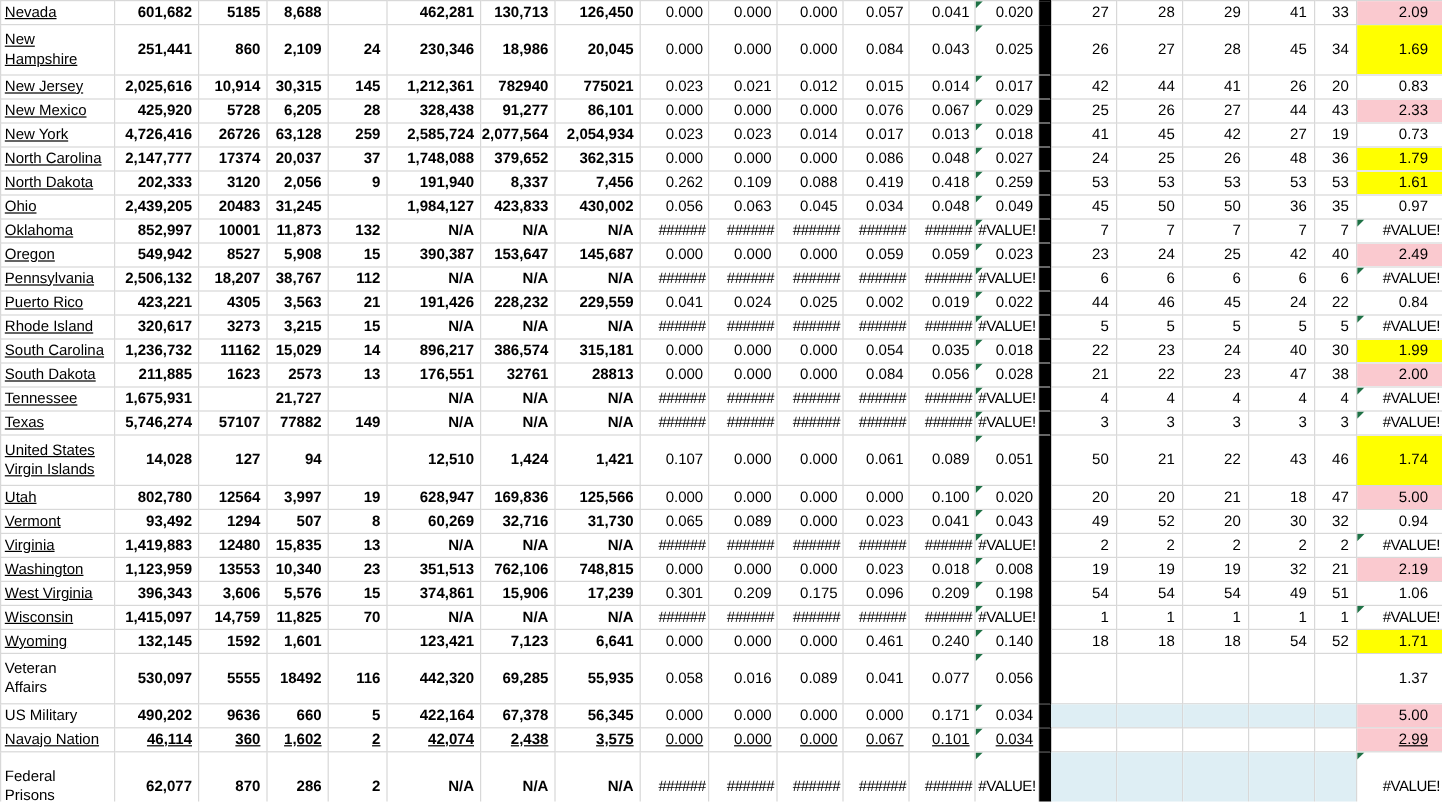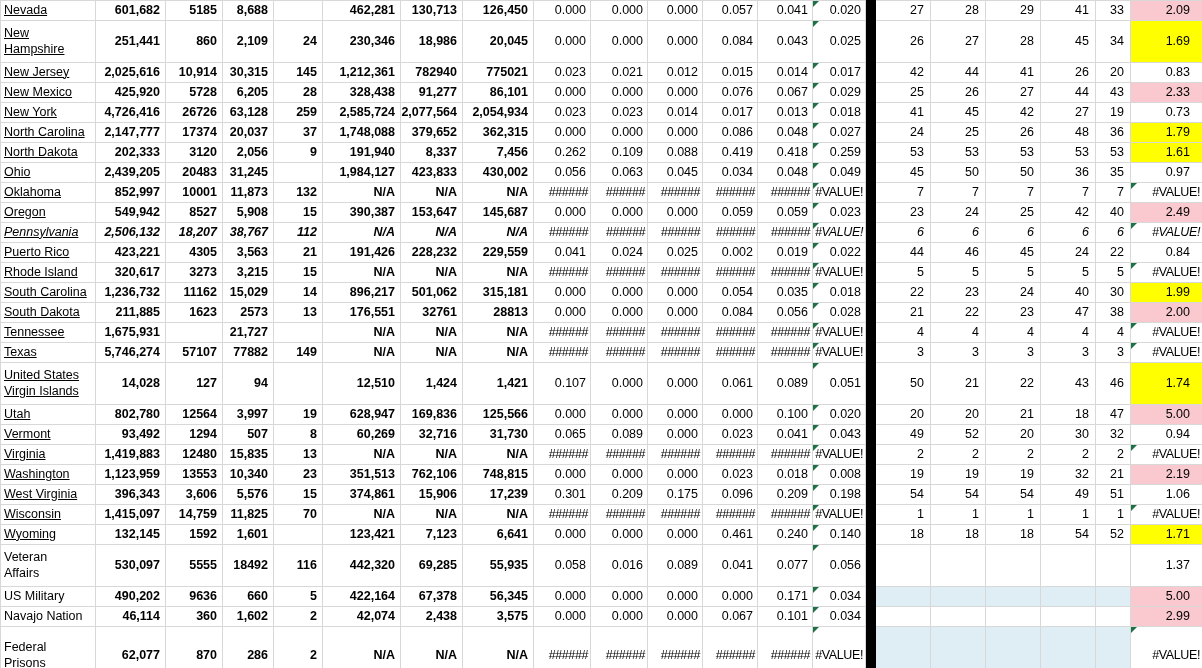--- a/index.html
+++ b/index.html
@@ -298,21 +298,21 @@
         <td class="dec"><span>0.059</span></td>
         <td class="dec"><span>0.023</span><i class="tri"></i></td>
         <td class="bar"></td>
         <td class="rank"><span>23</span></td>
         <td class="rank"><span>24</span></td>
         <td class="rank"><span>25</span></td>
         <td class="rank"><span>42</span></td>
         <td class="rank"><span>40</span></td>
         <td class="ratio pink"><span>2.49</span></td>
       </tr>
-      <tr style="height: 20px; font-style: italic;">
+      <tr style="height: 20px;">
         <td class="state link"><span>Pennsylvania</span></td>
         <td class="num"><span>2,506,132</span></td>
         <td class="num"><span>18,207</span></td>
         <td class="num"><span>38,767</span></td>
         <td class="num"><span>112</span></td>
         <td class="num"><span>N/A</span></td>
         <td class="num"><span>N/A</span></td>
         <td class="num"><span>N/A</span></td>
         <td class="dec err"><span>######</span></td>
         <td class="dec err"><span>######</span></td>
@@ -374,21 +374,21 @@
         <td class="rank"><span>5</span></td>
         <td class="ratio err"><span>#VALUE!</span><i class="tri"></i></td>
       </tr>
       <tr style="height: 20px;">
         <td class="state link"><span>South Carolina</span></td>
         <td class="num"><span>1,236,732</span></td>
         <td class="num"><span>11162</span></td>
         <td class="num"><span>15,029</span></td>
         <td class="num"><span>14</span></td>
         <td class="num"><span>896,217</span></td>
-        <td class="num"><span>501,062</span></td>
+        <td class="num"><span>386,574</span></td>
         <td class="num"><span>315,181</span></td>
         <td class="dec"><span>0.000</span></td>
         <td class="dec"><span>0.000</span></td>
         <td class="dec"><span>0.000</span></td>
         <td class="dec"><span>0.054</span></td>
         <td class="dec"><span>0.035</span></td>
         <td class="dec"><span>0.018</span><i class="tri"></i></td>
         <td class="bar"></td>
         <td class="rank"><span>22</span></td>
         <td class="rank"><span>23</span></td>
@@ -691,21 +691,21 @@
         <td class="dec"><span>0.171</span></td>
         <td class="dec"><span>0.034</span><i class="tri"></i></td>
         <td class="bar"></td>
         <td class="rank blue"></td>
         <td class="rank blue"></td>
         <td class="rank blue"></td>
         <td class="rank blue"></td>
         <td class="rank blue"></td>
         <td class="ratio pink"><span>5.00</span></td>
       </tr>
-      <tr style="height: 20px;">
+      <tr style="height: 20px; text-decoration: underline;">
         <td class="state"><span>Navajo Nation</span></td>
         <td class="num"><span>46,114</span></td>
         <td class="num"><span>360</span></td>
         <td class="num"><span>1,602</span></td>
         <td class="num"><span>2</span></td>
         <td class="num"><span>42,074</span></td>
         <td class="num"><span>2,438</span></td>
         <td class="num"><span>3,575</span></td>
         <td class="dec"><span>0.000</span></td>
         <td class="dec"><span>0.000</span></td>

